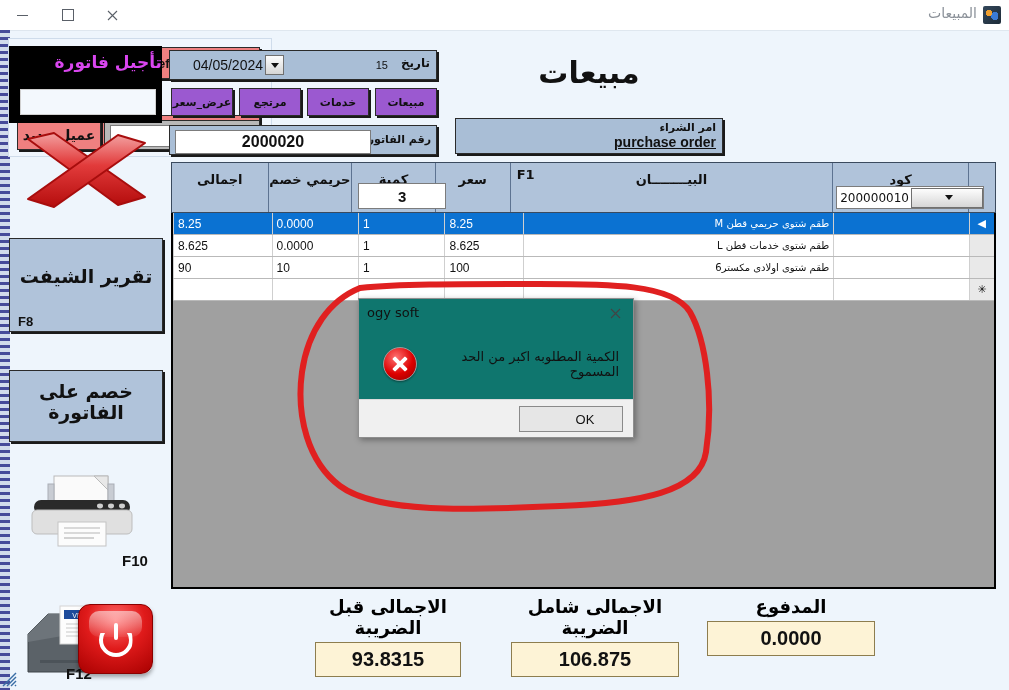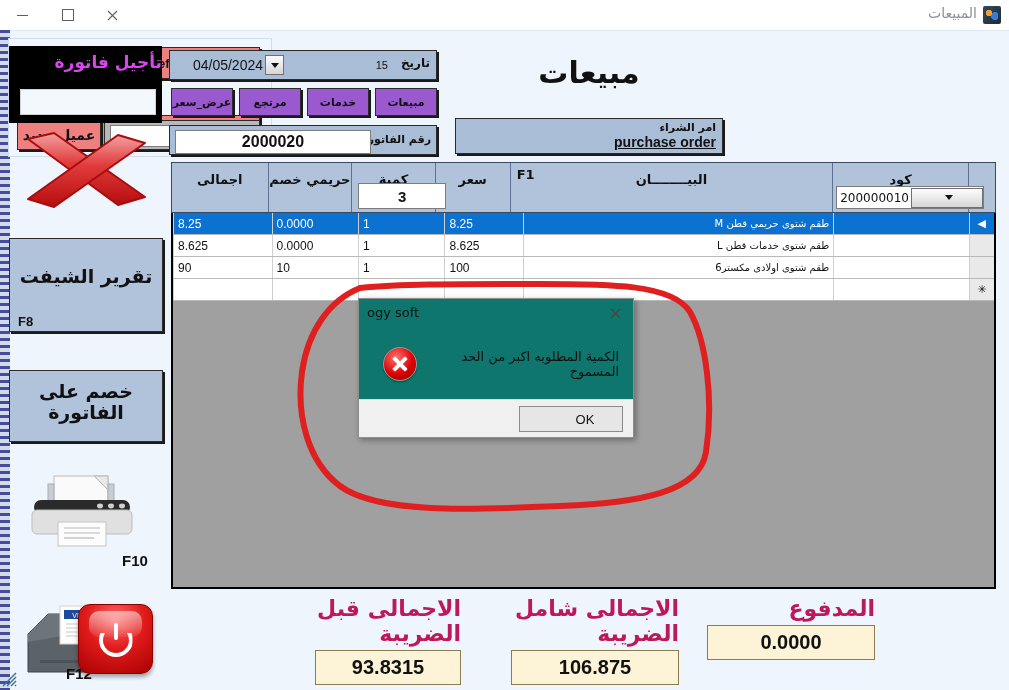--- a/index.html
+++ b/index.html
@@ -146,21 +146,21 @@
   .gc{border-left:1px solid #cfcfcf;display:flex;align-items:center;padding:0 4px;
       font-family:"DejaVu Sans",sans-serif;}
   .gc.num{justify-content:flex-start;direction:ltr;font-family:"Liberation Sans",sans-serif;
           font-size:12px;}
   .gc.rowh{justify-content:center;background:#e9e9e9;color:#111;padding:0;}
   .grow.sel .gc.rowh{background:#0b72d2;color:#fff;}
   .gc.desc{justify-content:flex-start;font-size:10px;}
 
   
   .totbox{position:absolute;}
-  .totbox .cap{text-align:right;font-size:22px;font-weight:bold;color:#be185d;
+  .totbox .cap{text-align:center;font-size:18px;font-weight:bold;color:#000000;
                font-family:"DejaVu Sans",sans-serif;}
   .totbox .val{margin-top:4px;height:33px;background:#fdf3d6;border:1px solid #8d7d4e;
                display:flex;align-items:center;justify-content:center;font-size:20px;
                font-weight:bold;color:#111;font-family:"Liberation Sans",sans-serif;}
   #tot-pretax{right:548px;top:596px;width:146px;}
   #tot-withtax{right:330px;top:596px;width:168px;}
   #tot-paid{right:134px;top:596px;width:168px;}
 
   .powerbtn{position:absolute;right:856px;top:604px;width:73px;height:68px;border-radius:12px;
             background:radial-gradient(circle at 50% 22%,#ff6b6b 0%,#e01b1b 45%,#a80000 100%);

